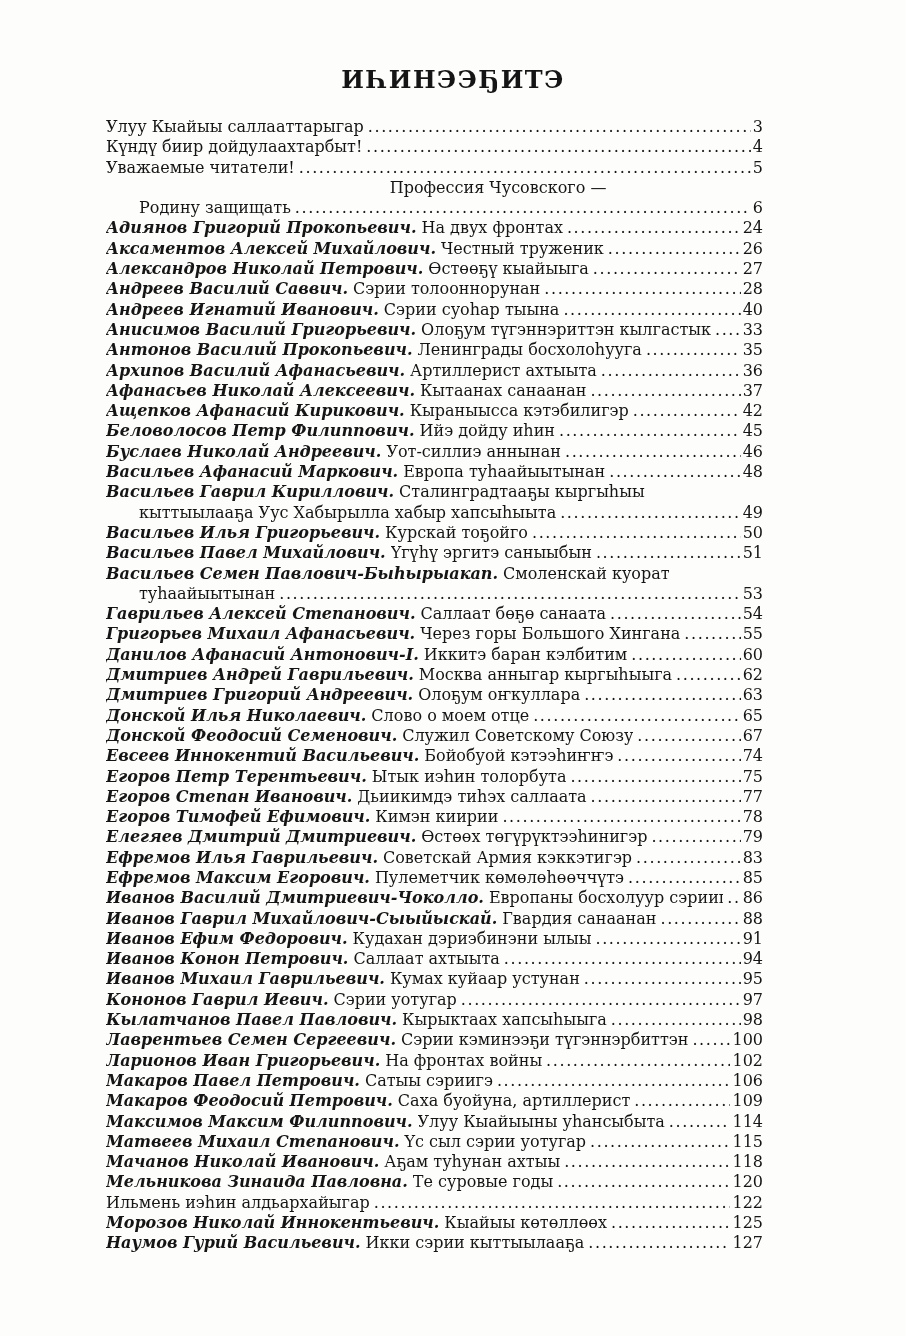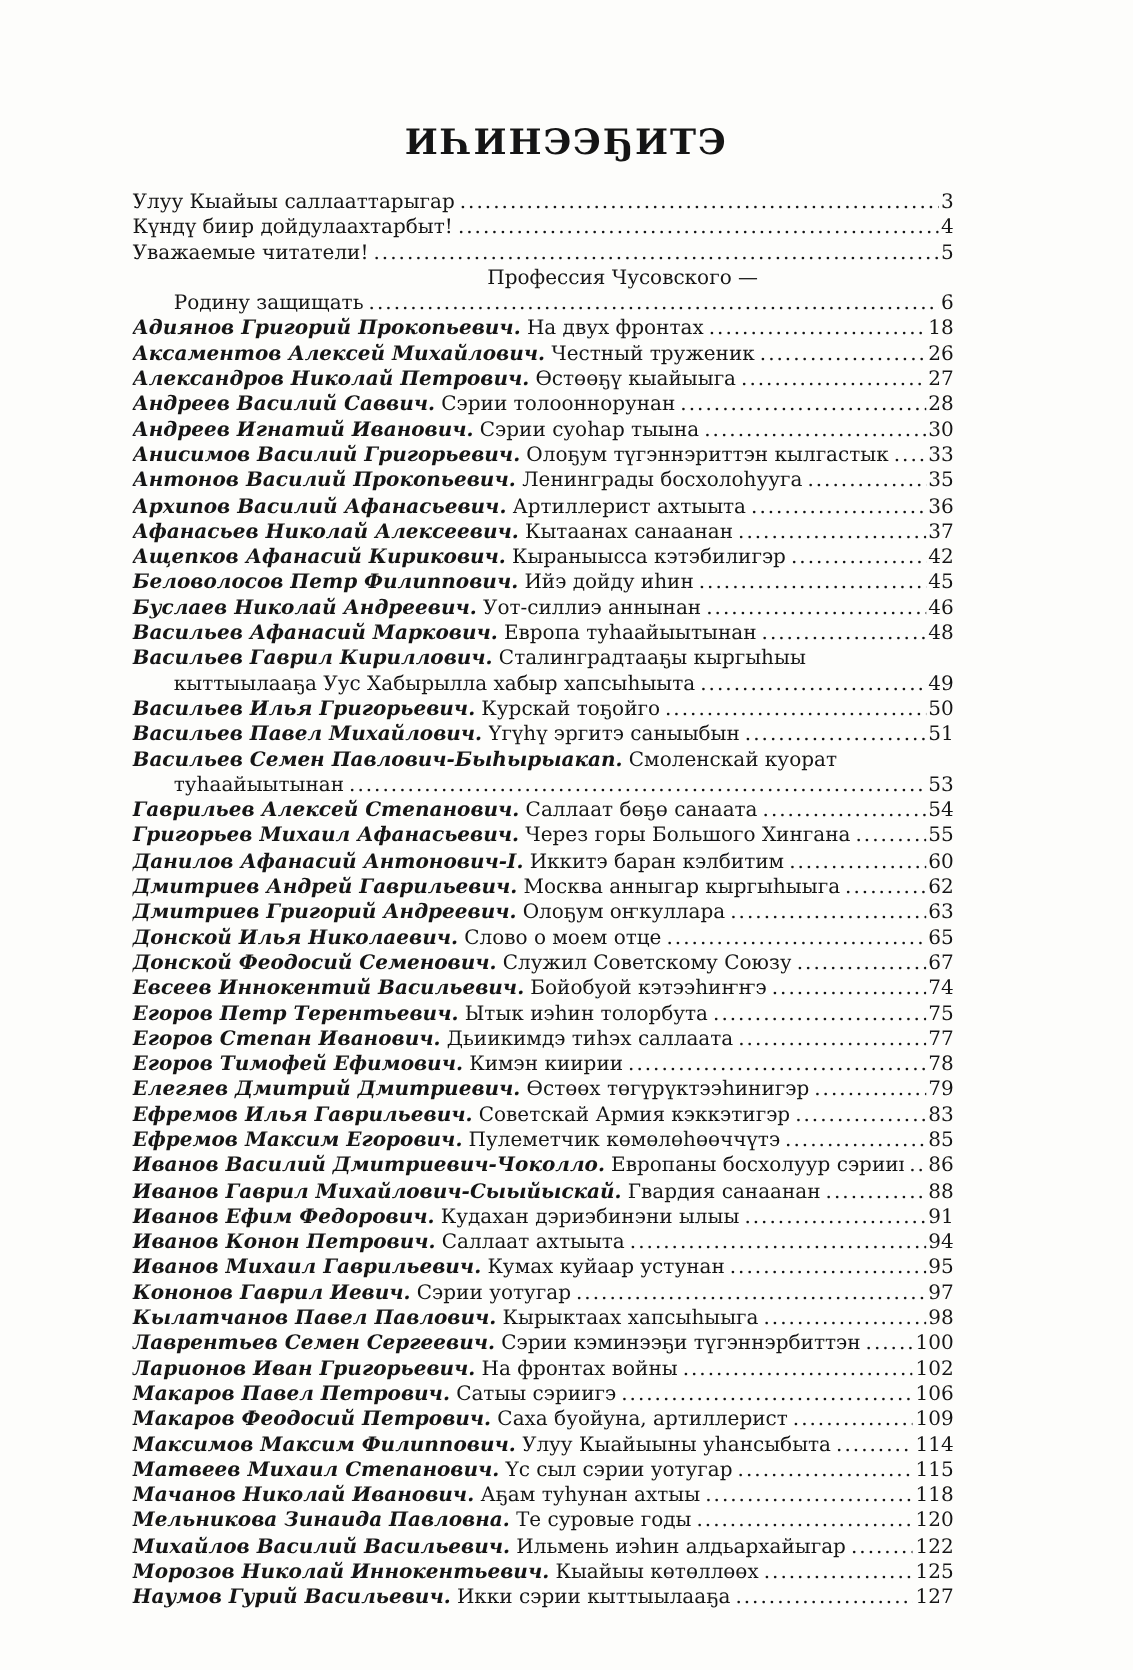--- a/index.html
+++ b/index.html
@@ -8,23 +8,23 @@
     width: 906px;
     height: 1336px;
     background: #fdfdfb;
     overflow: hidden;
     font-family: "DejaVu Serif", "Liberation Serif", serif;
     color: #151515;
     box-sizing: border-box;
   }
   .doc-title {
     margin: 0;
-    padding-top: 102px;
+    padding-top: 68px;
     text-align: center;
-    font-size: 28px;
+    font-size: 24px;
     font-weight: 700;
     letter-spacing: 1.5px;
     line-height: 24px;
   }
   .toc {
     width: 657px;
     margin: 25px 0 0 106px;
     font-size: 16px;
   }
   .row {
@@ -78,21 +78,21 @@
       </div>
       <div class="row wrap">
         <span class="entry-title">Родину защищать</span>
         <span class="leader"></span>
         <span class="page-num">6</span>
       </div>
       <div class="row">
         <span class="author">Адиянов Григорий Прокопьевич.</span>
         <span class="entry-title">На двух фронтах</span>
         <span class="leader"></span>
-        <span class="page-num">18</span>
+        <span class="page-num">24</span>
       </div>
       <div class="row">
         <span class="author">Аксаментов Алексей Михайлович.</span>
         <span class="entry-title">Честный труженик</span>
         <span class="leader"></span>
         <span class="page-num">26</span>
       </div>
       <div class="row">
         <span class="author">Александров Николай Петрович.</span>
         <span class="entry-title">Өстөөҕү кыайыыга</span>
@@ -102,21 +102,21 @@
       <div class="row">
         <span class="author">Андреев Василий Саввич.</span>
         <span class="entry-title">Сэрии толооннорунан</span>
         <span class="leader"></span>
         <span class="page-num">28</span>
       </div>
       <div class="row">
         <span class="author">Андреев Игнатий Иванович.</span>
         <span class="entry-title">Сэрии суоһар тыына</span>
         <span class="leader"></span>
-        <span class="page-num">30</span>
+        <span class="page-num">40</span>
       </div>
       <div class="row">
         <span class="author">Анисимов Василий Григорьевич.</span>
         <span class="entry-title">Олоҕум түгэннэриттэн кылгастык</span>
         <span class="leader"></span>
         <span class="page-num">33</span>
       </div>
       <div class="row">
         <span class="author">Антонов Василий Прокопьевич.</span>
         <span class="entry-title">Ленинграды босхолоһууга</span>
@@ -357,21 +357,20 @@
         <span class="leader"></span>
         <span class="page-num">118</span>
       </div>
       <div class="row">
         <span class="author">Мельникова Зинаида Павловна.</span>
         <span class="entry-title">Те суровые годы</span>
         <span class="leader"></span>
         <span class="page-num">120</span>
       </div>
       <div class="row">
-        <span class="author">Михайлов Василий Васильевич.</span>
         <span class="entry-title">Ильмень иэһин алдьархайыгар</span>
         <span class="leader"></span>
         <span class="page-num">122</span>
       </div>
       <div class="row">
         <span class="author">Морозов Николай Иннокентьевич.</span>
         <span class="entry-title">Кыайыы көтөллөөх</span>
         <span class="leader"></span>
         <span class="page-num">125</span>
       </div>

